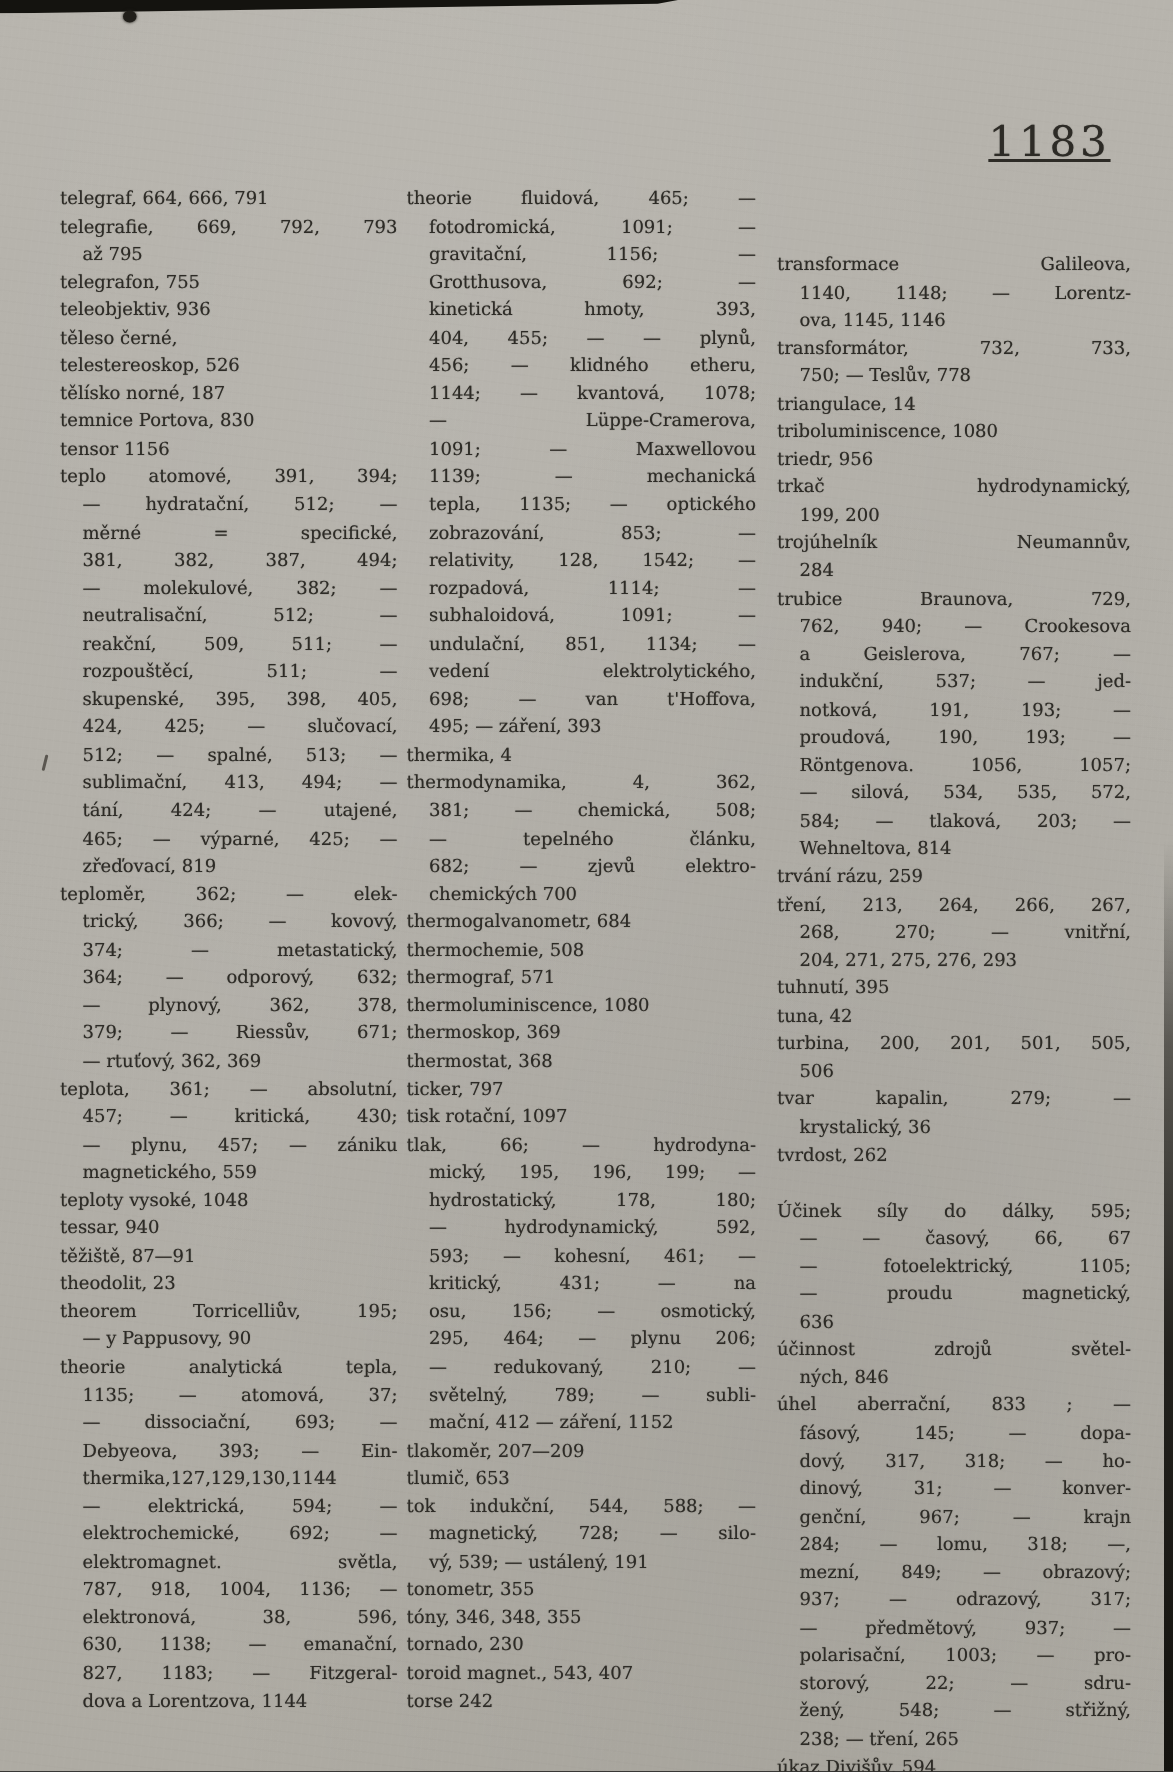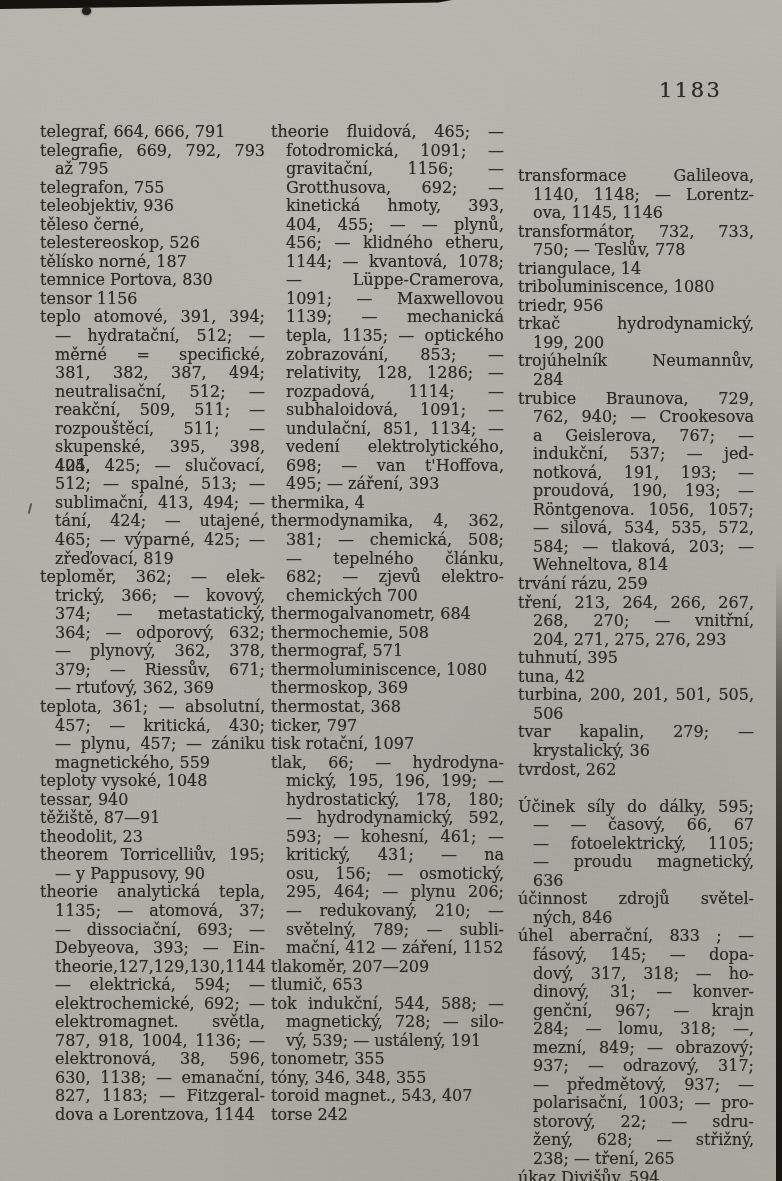--- a/index.html
+++ b/index.html
@@ -33,25 +33,26 @@
   .ink-dot{
     position:absolute;left:82px;top:7px;width:9px;height:8px;border-radius:50%;
     background:#211f1a;box-shadow:0 0 1.5px 0.5px rgba(33,31,26,0.6);
   }
   .ink-speck{
     position:absolute;left:29px;top:503px;width:2px;height:11px;background:#43403a;
     transform:rotate(14deg);border-radius:2px;opacity:.8;
   }
   .page-number{
     position:absolute;left:659px;top:78px;
-    font-size:21px;letter-spacing:2.5px;color:#2d2b26;
+    font-size:28px;letter-spacing:2.5px;color:#2d2b26;
     text-shadow:0 0 .7px rgba(45,43,38,.65);
+    text-decoration:underline;
   }
   .col{
-    position:absolute;top:123px;color:#2d2b26;font-size:16px;
+    position:absolute;top:123px;color:#2d2b26;font-size:12px;
     text-shadow:0 0 .7px rgba(45,43,38,.6);
   }
   .col[data-col="0"]{left:40px;width:225px;}
   .col[data-col="1"]{left:271px;width:233px;}
   .col[data-col="2"]{left:518px;width:236px;margin-top:44px;}
   .line{height:18.56px;line-height:18.5px;text-align:left;}
   .line.indent{padding-left:15px;}
   .line.just{text-align:justify;text-align-last:justify;}
 </style>
 </head>
@@ -72,20 +73,21 @@
       <div class="line">teleobjektiv, 936</div>
       <div class="line">těleso černé,</div>
       <div class="line">telestereoskop, 526</div>
       <div class="line">tělísko norné, 187</div>
       <div class="line">temnice Portova, 830</div>
       <div class="line">tensor 1156</div>
       <div class="line just">teplo atomové, 391, 394;</div>
       <div class="line indent just">— hydratační, 512; —</div>
       <div class="line indent just">měrné = specifické,</div>
       <div class="line indent just">381, 382, 387, 494;</div>
+      <div class="line indent just">— molekulové, 382; —</div>
       <div class="line indent just">neutralisační, 512; —</div>
       <div class="line indent just">reakční, 509, 511; —</div>
       <div class="line indent just">rozpouštěcí, 511; —</div>
       <div class="line indent just">skupenské, 395, 398, 405,</div>
       <div class="line indent just">424, 425; — slučovací,</div>
       <div class="line indent just">512; — spalné, 513; —</div>
       <div class="line indent just">sublimační, 413, 494; —</div>
       <div class="line indent just">tání, 424; — utajené,</div>
       <div class="line indent just">465; — výparné, 425; —</div>
       <div class="line indent">zřeďovací, 819</div>
@@ -103,21 +105,21 @@
       <div class="line">teploty vysoké, 1048</div>
       <div class="line">tessar, 940</div>
       <div class="line">těžiště, 87—91</div>
       <div class="line">theodolit, 23</div>
       <div class="line just">theorem Torricelliův, 195;</div>
       <div class="line indent">— y Pappusovy, 90</div>
       <div class="line just">theorie analytická tepla,</div>
       <div class="line indent just">1135; — atomová, 37;</div>
       <div class="line indent just">— dissociační, 693; —</div>
       <div class="line indent just">Debyeova, 393; — Ein-</div>
-      <div class="line indent just">theorie,127,129,130,1144</div>
+      <div class="line indent just">thermika,127,129,130,1144</div>
       <div class="line indent just">— elektrická, 594; —</div>
       <div class="line indent just">elektrochemické, 692; —</div>
       <div class="line indent just">elektromagnet. světla,</div>
       <div class="line indent just">787, 918, 1004, 1136; —</div>
       <div class="line indent just">elektronová, 38, 596,</div>
       <div class="line indent just">630, 1138; — emanační,</div>
       <div class="line indent just">827, 1183; — Fitzgeral-</div>
       <div class="line indent">dova a Lorentzova, 1144</div>
     </div>
   <div class="col" data-col="1">
@@ -127,21 +129,21 @@
       <div class="line indent just">Grotthusova, 692; —</div>
       <div class="line indent just">kinetická hmoty, 393,</div>
       <div class="line indent just">404, 455; — — plynů,</div>
       <div class="line indent just">456; — klidného etheru,</div>
       <div class="line indent just">1144; — kvantová, 1078;</div>
       <div class="line indent just">— Lüppe-Cramerova,</div>
       <div class="line indent just">1091; — Maxwellovou</div>
       <div class="line indent just">1139; — mechanická</div>
       <div class="line indent just">tepla, 1135; — optického</div>
       <div class="line indent just">zobrazování, 853; —</div>
-      <div class="line indent just">relativity, 128, 1286; —</div>
+      <div class="line indent just">relativity, 128, 1542; —</div>
       <div class="line indent just">rozpadová, 1114; —</div>
       <div class="line indent just">subhaloidová, 1091; —</div>
       <div class="line indent just">undulační, 851, 1134; —</div>
       <div class="line indent just">vedení elektrolytického,</div>
       <div class="line indent just">698; — van t'Hoffova,</div>
       <div class="line indent">495; — záření, 393</div>
       <div class="line">thermika, 4</div>
       <div class="line just">thermodynamika, 4, 362,</div>
       <div class="line indent just">381; — chemická, 508;</div>
       <div class="line indent just">— tepelného článku,</div>
@@ -166,20 +168,21 @@
       <div class="line indent just">— redukovaný, 210; —</div>
       <div class="line indent just">světelný, 789; — subli-</div>
       <div class="line indent">mační, 412 — záření, 1152</div>
       <div class="line">tlakoměr, 207—209</div>
       <div class="line">tlumič, 653</div>
       <div class="line just">tok indukční, 544, 588; —</div>
       <div class="line indent just">magnetický, 728; — silo-</div>
       <div class="line indent">vý, 539; — ustálený, 191</div>
       <div class="line">tonometr, 355</div>
       <div class="line">tóny, 346, 348, 355</div>
+      <div class="line">tornado, 230</div>
       <div class="line">toroid magnet., 543, 407</div>
       <div class="line">torse 242</div>
     </div>
   <div class="col" data-col="2">
       <div class="line just">transformace Galileova,</div>
       <div class="line indent just">1140, 1148; — Lorentz-</div>
       <div class="line indent">ova, 1145, 1146</div>
       <div class="line just">transformátor, 732, 733,</div>
       <div class="line indent">750; — Teslův, 778</div>
       <div class="line">triangulace, 14</div>
@@ -222,17 +225,17 @@
       <div class="line indent just">fásový, 145; — dopa-</div>
       <div class="line indent just">dový, 317, 318; — ho-</div>
       <div class="line indent just">dinový, 31; — konver-</div>
       <div class="line indent just">genční, 967; — krajn</div>
       <div class="line indent just">284; — lomu, 318; —,</div>
       <div class="line indent just">mezní, 849; — obrazový;</div>
       <div class="line indent just">937; — odrazový, 317;</div>
       <div class="line indent just">— předmětový, 937; —</div>
       <div class="line indent just">polarisační, 1003; — pro-</div>
       <div class="line indent just">storový, 22; — sdru-</div>
-      <div class="line indent just">žený, 628; — střižný,</div>
+      <div class="line indent just">žený, 548; — střižný,</div>
       <div class="line indent">238; — tření, 265</div>
       <div class="line">úkaz Divišův, 594</div>
     </div>
 </div>
 
 </body></html>

